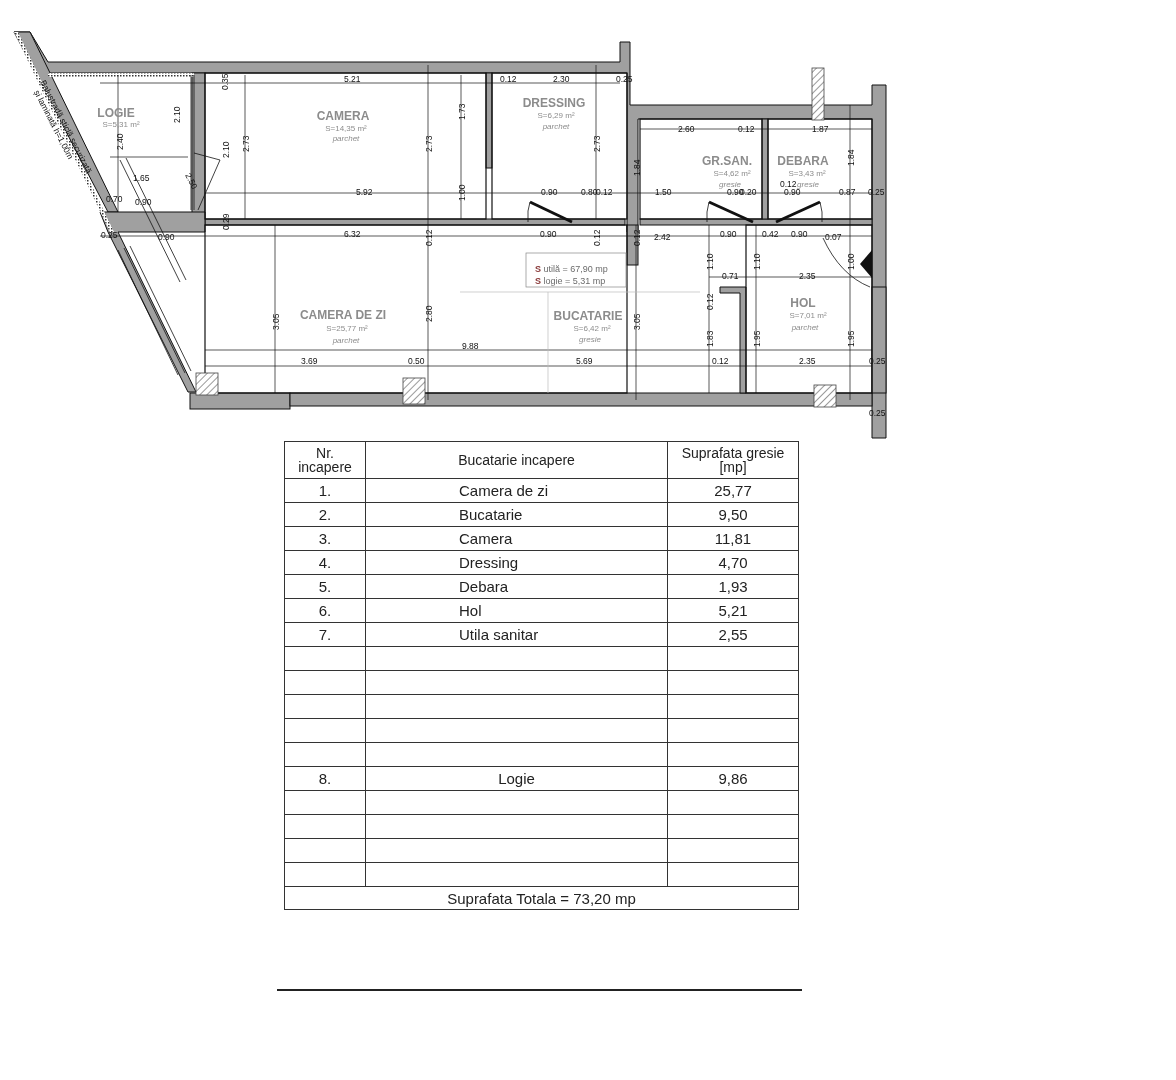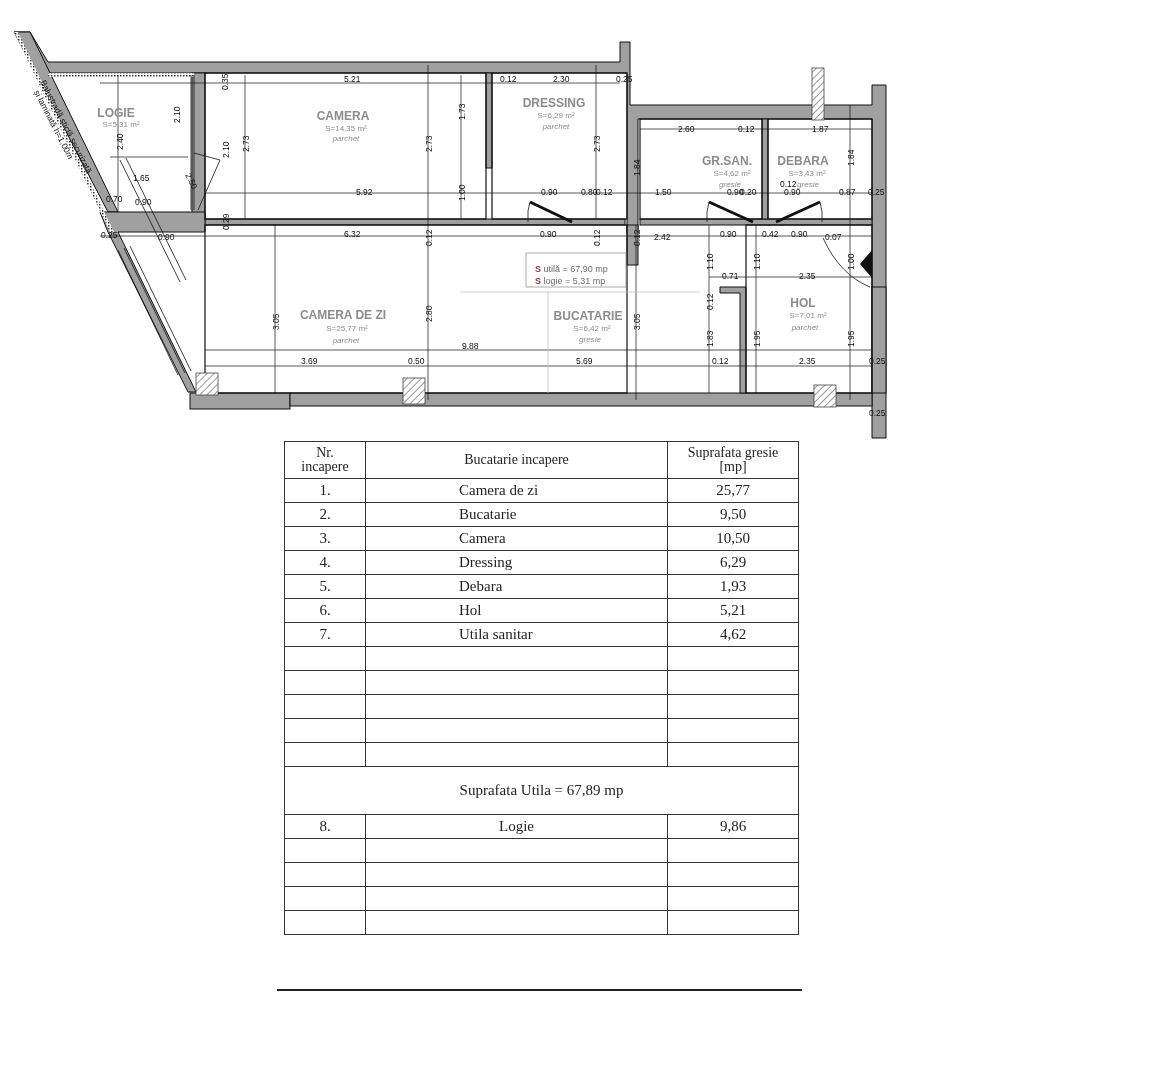--- a/index.html
+++ b/index.html
@@ -3,21 +3,21 @@
 <meta charset="utf-8">
 <style>
   html,body{margin:0;padding:0;background:#ffffff;}
   body{width:1176px;height:1080px;position:relative;overflow:hidden;font-family:"Liberation Sans",sans-serif;}
   #plan{position:absolute;left:0;top:0;width:900px;height:440px;}
   .room-name{font-family:"Liberation Sans",sans-serif;font-weight:bold;fill:#8c8c8c;font-size:12px;}
   .room-area{font-family:"Liberation Sans",sans-serif;fill:#8c8c8c;font-size:8px;}
   .room-floor{font-family:"Liberation Sans",sans-serif;fill:#8c8c8c;font-size:8px;font-style:italic;}
   .dim{font-family:"Liberation Sans",sans-serif;fill:#111;font-size:8.5px;}
   .summary{font-family:"Liberation Sans",sans-serif;fill:#6b6b6b;font-size:9px;}
-  #room-table{position:absolute;left:284px;top:441px;border-collapse:collapse;font-family:Liberation Serif, serif;color:#222;font-size:15px;padding-left:36px;}
+  #room-table{position:absolute;left:284px;top:441px;border-collapse:collapse;font-family:Liberation Sans, sans-serif;color:#222;font-size:15px;padding-left:36px;}
   #room-table td{border:1px solid #333;height:23px;padding:0;text-align:center;line-height:15px;}
   #room-table .c1{width:80px;}
   #room-table .c2{width:301px;}
   #room-table .c3{width:130px;}
   #room-table .hdr td{height:36px;font-size:14px;line-height:14px;}
   #room-table .name{text-align:left;padding-left:93px;}
   #room-table .logie-name{text-align:center;}
   #room-table .utila td{height:47px;}
   #room-table .totala td{height:22px;}
   .bottom-rule{position:absolute;left:277px;top:989px;width:525px;height:2px;background:#222;}
@@ -269,69 +269,66 @@
         <td>25,77</td>
       </tr>
   <tr>
         <td>2.</td>
         <td class="name">Bucatarie</td>
         <td>9,50</td>
       </tr>
   <tr>
         <td>3.</td>
         <td class="name">Camera</td>
-        <td>10,50</td>
+        <td>11,81</td>
       </tr>
   <tr>
         <td>4.</td>
         <td class="name">Dressing</td>
-        <td>6,29</td>
+        <td>4,70</td>
       </tr>
   <tr>
         <td>5.</td>
         <td class="name">Debara</td>
         <td>1,93</td>
       </tr>
   <tr>
         <td>6.</td>
         <td class="name">Hol</td>
         <td>5,21</td>
       </tr>
   <tr>
         <td>7.</td>
         <td class="name">Utila sanitar</td>
-        <td>4,62</td>
-      </tr>
-  <tr>
-        <td></td>
-        <td></td>
-        <td></td>
-      </tr>
-  <tr>
-        <td></td>
-        <td></td>
-        <td></td>
-      </tr>
-  <tr>
-        <td></td>
-        <td></td>
-        <td></td>
-      </tr>
-  <tr>
-        <td></td>
-        <td></td>
-        <td></td>
-      </tr>
-  <tr>
-        <td></td>
-        <td></td>
-        <td></td>
-      </tr>
-  <tr class="utila">
-        <td colspan="3">Suprafata Utila = 67,89 mp</td>
+        <td>2,55</td>
+      </tr>
+  <tr>
+        <td></td>
+        <td></td>
+        <td></td>
+      </tr>
+  <tr>
+        <td></td>
+        <td></td>
+        <td></td>
+      </tr>
+  <tr>
+        <td></td>
+        <td></td>
+        <td></td>
+      </tr>
+  <tr>
+        <td></td>
+        <td></td>
+        <td></td>
+      </tr>
+  <tr>
+        <td></td>
+        <td></td>
+        <td></td>
       </tr>
   <tr>
         <td>8.</td>
         <td class="logie-name">Logie</td>
         <td>9,86</td>
       </tr>
   <tr>
         <td></td>
         <td></td>
         <td></td>
@@ -344,15 +341,18 @@
   <tr>
         <td></td>
         <td></td>
         <td></td>
       </tr>
   <tr>
         <td></td>
         <td></td>
         <td></td>
       </tr>
+  <tr class="totala">
+        <td colspan="3">Suprafata Totala = 73,20 mp</td>
+      </tr>
 </tbody>
   </table>
 <div class="bottom-rule"></div>
 
 </body></html>

